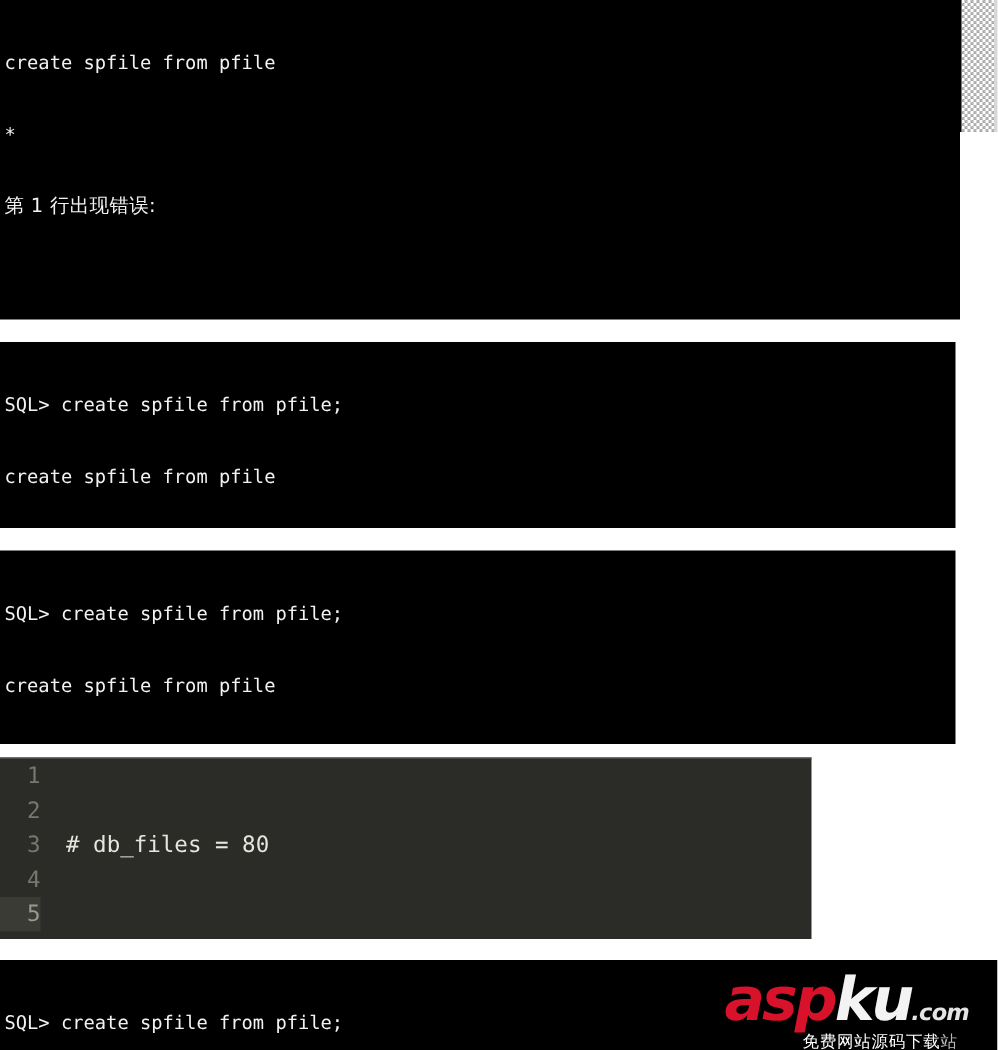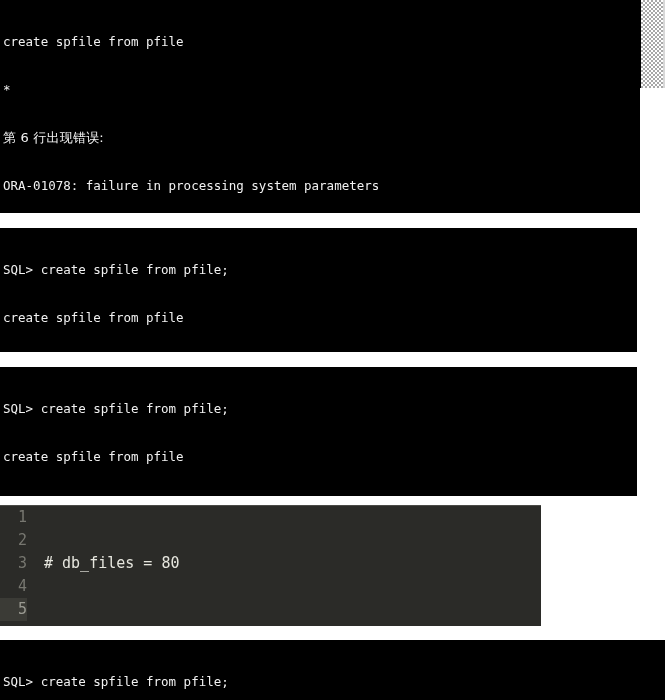--- a/index.html
+++ b/index.html
@@ -119,22 +119,21 @@
   .wm-sub .dim { color: #b9b9b9; }
 </style>
 </head>
 <body>
 
 <div class="page">
 
   <div class="console" id="blk1" style="top:0px; left:0px; width:640px; height:213px;">
     <div class="line">create spfile from pfile</div>
     <div class="line star">*</div>
-    <div class="line cn">第 6 行出现错误:</div>
-    <div class="line">ORA-01078: failure in processing system parameters</div>
+    <div class="line cn">第 1 行出现错误:</div>
     
     
     
     
     
     
     
     
     
   </div>
@@ -178,14 +177,18 @@
       
     </div>
   </div>
 
   <div class="console" id="blk4" style="top:640px; left:0px; width:665px; height:60px;">
     <div class="line">SQL&gt; create spfile from pfile;</div>
     
     
   </div>
 
+  <div class="watermark" style="top:647px; left:483px;">
+    <div class="wm-main"><span class="red">asp</span><span class="white">ku</span><span class="dotcom">.com</span></div>
+    <div class="wm-sub"><span>免费网站源码下载</span><span class="dim">站</span></div>
+  </div>
 
 </div>
 
 </body></html>

